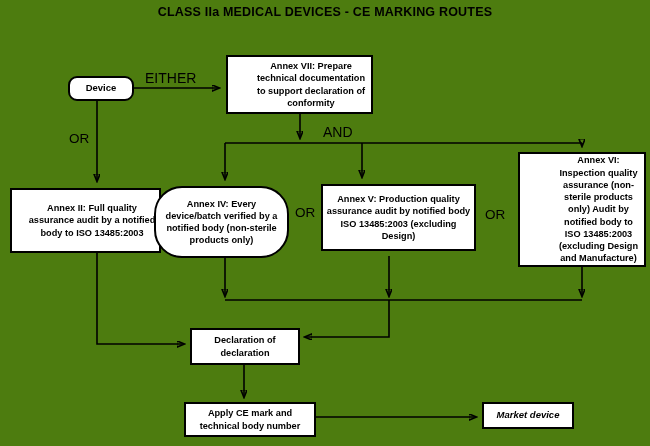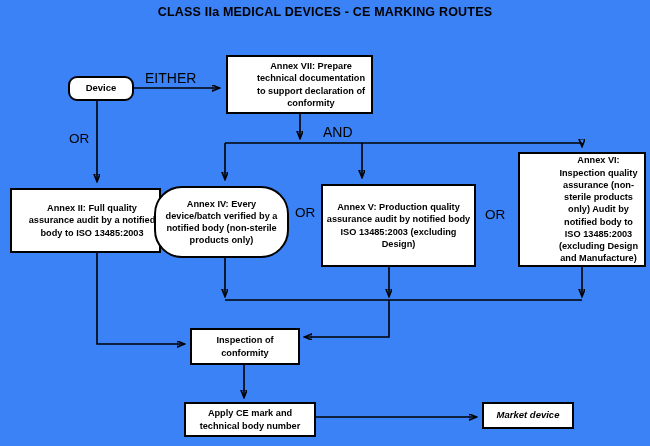--- a/index.html
+++ b/index.html
@@ -8,21 +8,21 @@
     background: #ffffff;
   }
   body {
     font-family: "Liberation Sans", sans-serif;
     color: #000000;
   }
   #canvas {
     position: relative;
     width: 650px;
     height: 446px;
-    background: #3b82f6;
+    background: #4d7c0f;
     overflow: hidden;
   }
   .title {
     position: absolute;
     left: 0;
     top: 5px;
     width: 650px;
     text-align: center;
     font-size: 12.5px;
     font-weight: bold;
@@ -116,30 +116,30 @@
   </div>
 
   <div class="node" style="left:10px; top:188px; width:151px; height:65px;padding-left:16px;">
     <span>Annex II: Full quality assurance audit by a notified body to ISO 13485:2003</span>
   </div>
 
   <div class="node" style="left:154px; top:186px; width:135px; height:72px;border-radius:28px;">
     <span>Annex IV: Every device/batch verified by a notified body (non-sterile products only)</span>
   </div>
 
-  <div class="node" style="left:321px; top:184px; width:155px; height:83px;">
+  <div class="node" style="left:321px; top:184px; width:155px; height:67px;">
     <span>Annex V: Production quality assurance audit by notified body ISO 13485:2003 (excluding Design)</span>
   </div>
 
   <div class="node" style="left:518px; top:152px; width:128px; height:115px;padding-left:36px;">
     <span>Annex VI: Inspection quality assurance (non-sterile products only) Audit by notified body to ISO 13485:2003 (excluding Design and Manufacture)</span>
   </div>
 
   <div class="node" style="left:190px; top:328px; width:110px; height:37px;">
-    <span>Inspection of conformity</span>
+    <span>Declaration of declaration</span>
   </div>
 
   <div class="node" style="left:184px; top:402px; width:132px; height:35px;">
     <span>Apply CE mark and technical body number</span>
   </div>
 
   <div class="node small" style="left:482px; top:402px; width:92px; height:27px;font-style:italic;">
     <span>Market device</span>
   </div>
 

